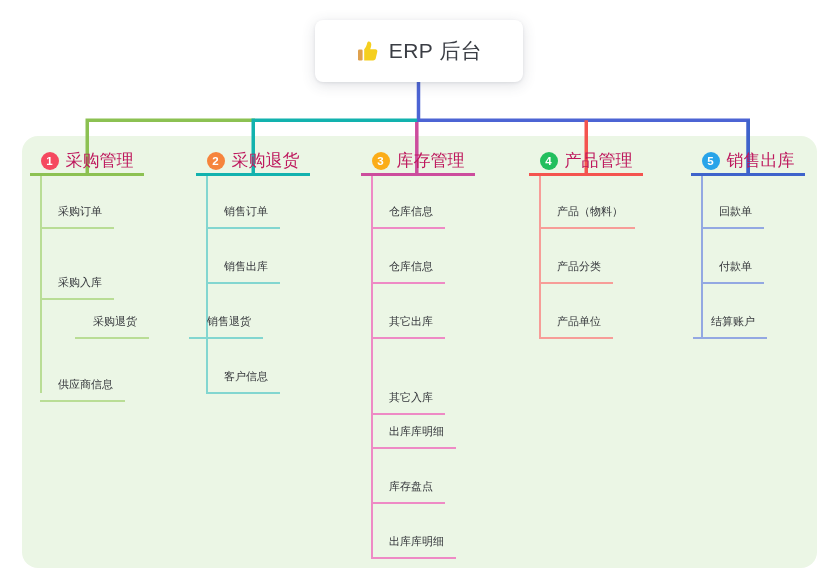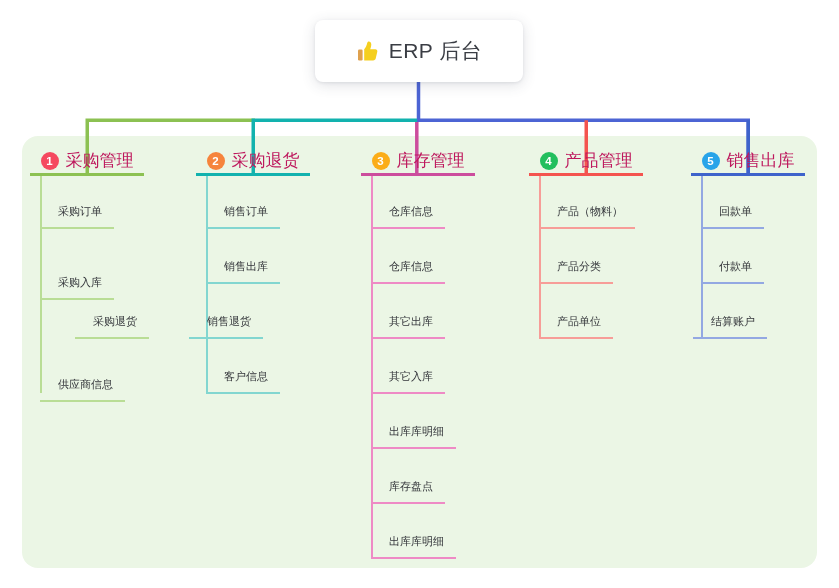--- a/index.html
+++ b/index.html
@@ -91,21 +91,21 @@
       <div class="item" style="left: 189px; top: 310px; border-bottom-color: rgb(130, 214, 208);">销售退货</div>
       <div class="item" style="left: 206px; top: 365px; border-bottom-color: rgb(130, 214, 208);">客户信息</div>
       <div class="branch-title" style="left: 361px; top: 148px; width: 114px; border-bottom-color: rgb(204, 77, 157);">
         <span class="num-badge" style="background: rgb(251, 173, 24);">3</span>
         <span class="branch-label">库存管理</span>
       </div>
       <div class="vline" style="left: 371px; top: 176px; height: 382px; background: rgb(238, 138, 197);"></div>
       <div class="item" style="left: 371px; top: 200px; border-bottom-color: rgb(238, 138, 197);">仓库信息</div>
       <div class="item" style="left: 371px; top: 255px; border-bottom-color: rgb(238, 138, 197);">仓库信息</div>
       <div class="item" style="left: 371px; top: 310px; border-bottom-color: rgb(238, 138, 197);">其它出库</div>
-      <div class="item" style="left: 371px; top: 365px; border-bottom-color: rgb(238, 138, 197); text-align: center;">其它入库</div>
+      <div class="item" style="left: 371px; top: 386px; border-bottom-color: rgb(238, 138, 197); text-align: center;">其它入库</div>
       <div class="item" style="left: 371px; top: 420px; border-bottom-color: rgb(238, 138, 197);">出库库明细</div>
       <div class="item" style="left: 371px; top: 475px; border-bottom-color: rgb(238, 138, 197);">库存盘点</div>
       <div class="item" style="left: 371px; top: 530px; border-bottom-color: rgb(238, 138, 197);">出库库明细</div>
       <div class="branch-title" style="left: 529px; top: 148px; width: 114px; border-bottom-color: rgb(244, 84, 79);">
         <span class="num-badge" style="background: rgb(34, 191, 94);">4</span>
         <span class="branch-label">产品管理</span>
       </div>
       <div class="vline" style="left: 539px; top: 176px; height: 162px; background: rgb(247, 157, 152);"></div>
       <div class="item" style="left: 539px; top: 200px; border-bottom-color: rgb(247, 157, 152);">产品（物料）</div>
       <div class="item" style="left: 539px; top: 255px; border-bottom-color: rgb(247, 157, 152);">产品分类</div>

